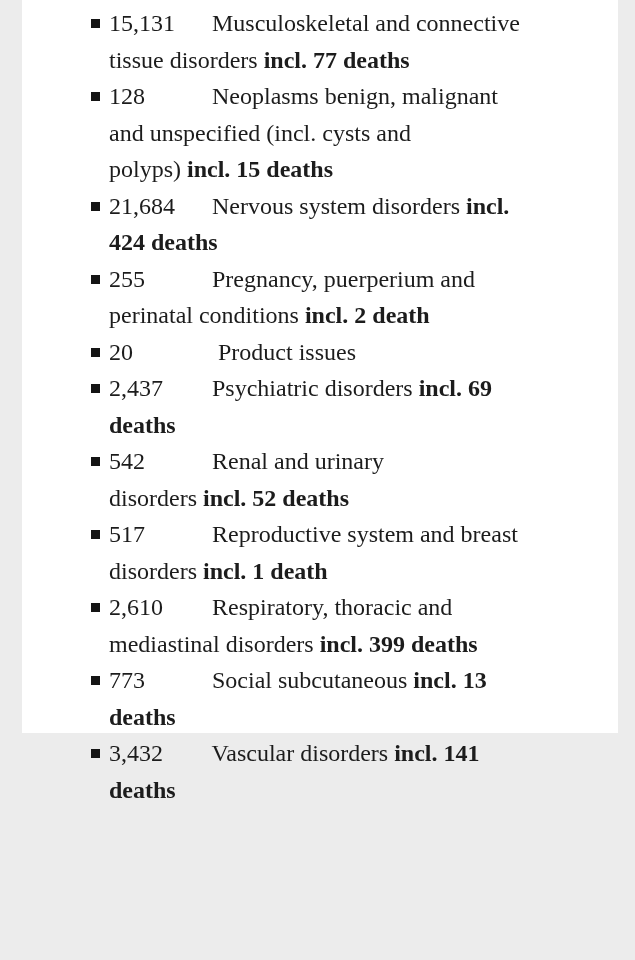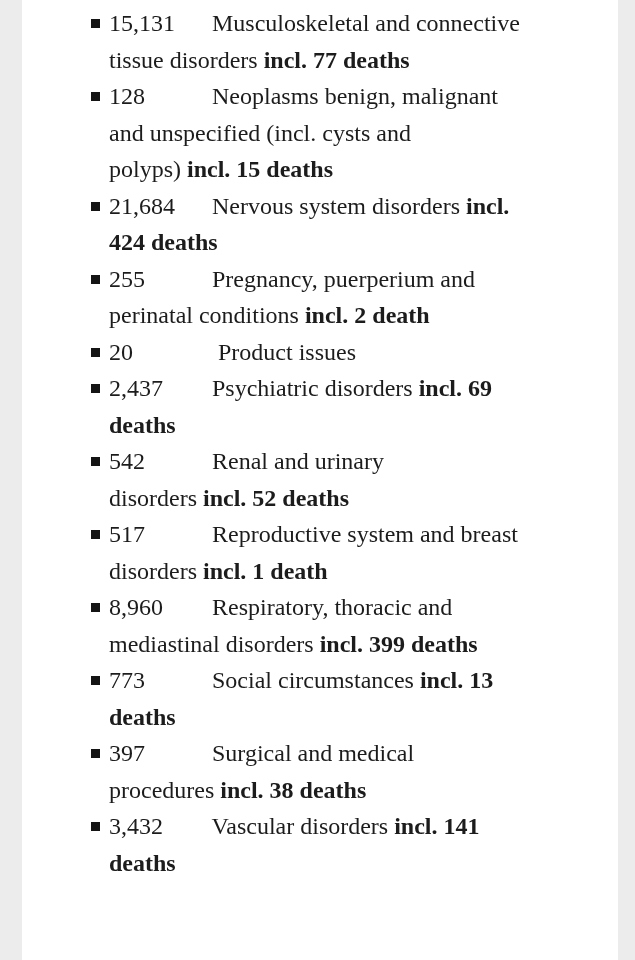--- a/index.html
+++ b/index.html
@@ -24,21 +24,21 @@
     height: 960px;
     background: #ececec;
   }
   .gutter.left  { left: 0; width: 22px; }
   .gutter.right { right: 0; width: 17px; }
   .page {
     position: absolute;
     left: 22px;
     top: 0;
     width: 596px;
-    height: 960px;
+    height: 733px;
     background: #ffffff;
   }
   .list {
     margin: 0;
     padding: 5px 18px 0 87px;
     list-style: none;
     color: #1c1c1c;
     font-size: 24px;
     line-height: 36.5px;
   }
@@ -115,36 +115,31 @@
 disorders </span><span class="seg bold">incl. 52 deaths</span></li>
 
   <li class="item">
     <span class="bullet"></span>
     <span class="count">517</span>
   <span class="seg">Reproductive system and breast
 disorders </span><span class="seg bold">incl. 1 death</span></li>
 
   <li class="item">
     <span class="bullet"></span>
-    <span class="count">8,960</span>
+    <span class="count">2,610</span>
   <span class="seg">Respiratory, thoracic and
 mediastinal disorders </span><span class="seg bold">incl. 399 deaths</span></li>
 
 
   <li class="item">
     <span class="bullet"></span>
     <span class="count">773</span>
-  <span class="seg">Social circumstances </span><span class="seg bold">incl. 13
+  <span class="seg">Social subcutaneous </span><span class="seg bold">incl. 13
 deaths</span></li>
 
-  <li class="item">
-    <span class="bullet"></span>
-    <span class="count">397</span>
-  <span class="seg">Surgical and medical
-procedures </span><span class="seg bold">incl. 38 deaths</span></li>
 
   <li class="item">
     <span class="bullet"></span>
     <span class="count">3,432</span>
   <span class="seg">Vascular disorders </span><span class="seg bold">incl. 141
 deaths</span></li>
 </ul>
   </div>
   <div class="gutter right"></div>
 </div>

